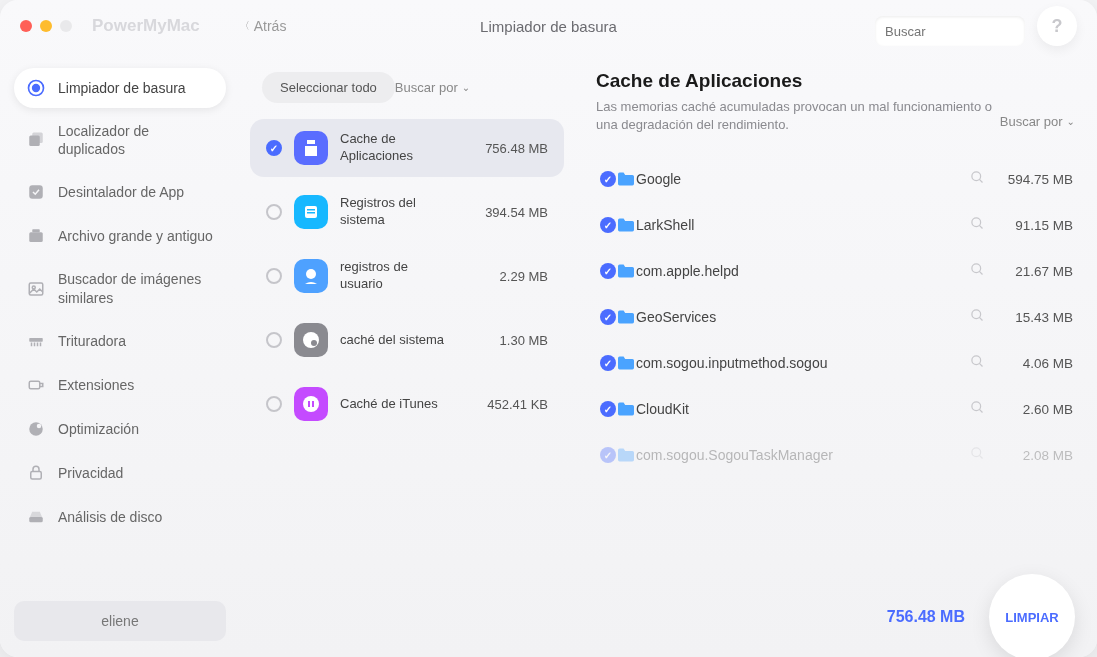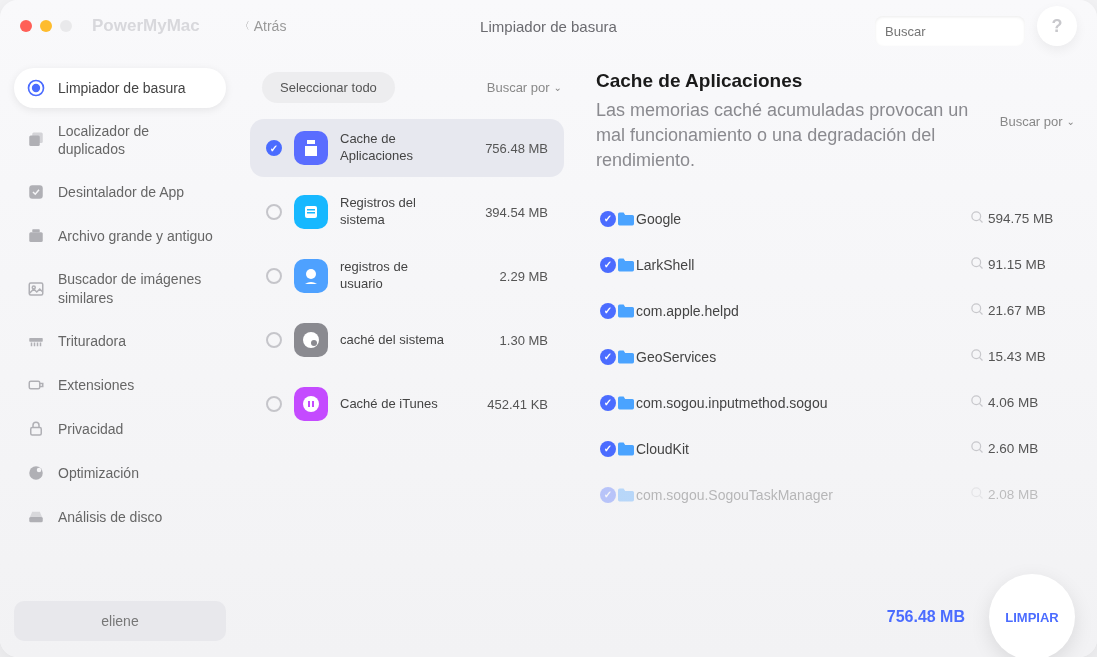--- a/index.html
+++ b/index.html
@@ -21,47 +21,47 @@
 .help-btn { width: 40px; height: 40px; border-radius: 50%; background: #fff; box-shadow: 0 4px 12px rgba(0,0,0,0.06); display: flex; align-items: center; justify-content: center; color: #c8c8cc; font-size: 18px; font-weight: 600; }
 .content { flex: 1; display: flex; overflow: hidden; }
 .sidebar { width: 240px; padding: 16px 14px; display: flex; flex-direction: column; }
 .side-item { display: flex; align-items: center; gap: 12px; padding: 10px 12px; border-radius: 24px; font-size: 14px; color: #666; cursor: pointer; margin-bottom: 4px; }
 .side-item.active { background: #fff; box-shadow: 0 2px 8px rgba(0,0,0,0.08); }
 .side-item.active .side-label { color: #444; font-weight: 500; }
 .side-icon { width: 20px; height: 20px; display: flex; align-items: center; justify-content: center; color: #b0b0b5; flex-shrink: 0; }
 .side-item.active .side-icon svg { color: #4b6cff; }
 .user-bar { margin-top: auto; background: #e8e8ec; border-radius: 10px; padding: 12px; text-align: center; font-size: 14px; color: #777; }
 .middle { width: 340px; padding: 14px 6px 14px 10px; display: flex; flex-direction: column; }
-.middle-header { display: flex; align-items: center; justify-content: space-between; padding: 6px 12px 16px 12px; gap: 32px; }
+.middle-header { display: flex; align-items: center; padding: 6px 12px 16px 12px; }
 .select-all { background: #ededef; border-radius: 18px; padding: 8px 18px; font-size: 13px; color: #555; border: none; cursor: pointer; }
 .sort-by { font-size: 13px; color: #888; display: flex; align-items: center; gap: 4px; cursor: pointer; }
 .cat-list { flex: 1; overflow-y: auto; padding-right: 10px; }
 .cat-list::-webkit-scrollbar { width: 5px; }
 .cat-list::-webkit-scrollbar-thumb { background: #d0d0d4; border-radius: 3px; }
 .cat-row { display: flex; align-items: center; gap: 12px; padding: 12px 16px; border-radius: 14px; cursor: pointer; margin-bottom: 6px; }
 .cat-row.selected { background: #e7e8ef; }
 .radio { width: 16px; height: 16px; border-radius: 50%; border: 2px solid #c5c5ca; flex-shrink: 0; display: flex; align-items: center; justify-content: center; }
 .radio.checked { border-color: #4b6cff; background: #4b6cff; }
 .radio.checked::after { content: "✓"; color: #fff; font-size: 10px; font-weight: 700; }
 .cat-icon { width: 34px; height: 34px; border-radius: 10px; display: flex; align-items: center; justify-content: center; flex-shrink: 0; }
 .cat-text { flex: 1; }
 .cat-name { font-size: 13px; color: #444; line-height: 1.3; }
 .cat-size { font-size: 13px; color: #555; width: 82px; text-align: right; }
 .rightpane { flex: 1; padding: 18px 20px 14px 16px; display: flex; flex-direction: column; position: relative; }
 .rp-title { font-size: 19px; font-weight: 700; color: #1a1a1a; margin-bottom: 6px; }
-.rp-desc { font-size: 18px; color: #8a8a8f; line-height: 1.4; padding-right: 80px; }
+.rp-desc { font-size: 13px; color: #8a8a8f; line-height: 1.4; padding-right: 80px; }
 .rp-sort { position: absolute; right: 22px; top: 62px; font-size: 13px; color: #888; display: flex; align-items: center; gap: 4px; cursor: pointer; }
 .item-list { margin-top: 22px; flex: 1; overflow-y: auto; }
 .item-row { display: flex; align-items: center; padding: 14px 4px; }
 .check { width: 16px; height: 16px; border-radius: 50%; background: #4b6cff; display: flex; align-items: center; justify-content: center; flex-shrink: 0; }
 .check::after { content: "✓"; color: #fff; font-size: 10px; font-weight: 700; }
 .folder-icon { width: 20px; height: 16px; color: #4aa3ff; flex-shrink: 0; }
 .item-name { flex: 1; font-size: 14px; color: #444; }
 .look { color: #c8c8cc; font-size: 14px; width: 22px; text-align: center; }
-.item-size { width: 85px; font-size: 13.5px; color: #555; }
+.item-size { width: 85px; text-align: right; font-size: 13.5px; color: #555; }
 .footer { position: absolute; bottom: 0; right: 0; width: 500px; height: 80px; display: flex; align-items: center; justify-content: flex-end; gap: 24px; padding-right: 22px; }
 .total { font-size: 16px; font-weight: 700; color: #4b6cff; }
 .clean-btn { width: 86px; height: 86px; border-radius: 50%; background: #fff; box-shadow: 0 6px 20px rgba(0,0,0,0.1); display: flex; align-items: center; justify-content: center; font-size: 13px; font-weight: 700; color: #4b6cff; border: none; cursor: pointer; }
 .chev { font-size: 10px; }
 .side-label { white-space: normal; line-height: 1.3; }
 </style>
 </head>
 <body>
 
 <div class="window">
@@ -153,35 +153,35 @@
             <span class="side-icon">
               <svg width="18" height="18" viewBox="0 0 24 24" fill="none" stroke="currentColor" stroke-width="2">
                 <rect x="3" y="7" width="14" height="10" rx="2"></rect>
                 <path d="M17 10 h4 v4 h-4"></path>
               </svg>
             </span>
             <span class="side-label">Extensiones</span>
           </div>
           <div class="side-item">
             <span class="side-icon">
+              <svg width="18" height="18" viewBox="0 0 24 24" fill="currentColor">
+                <circle cx="12" cy="12" r="9"></circle>
+                <circle cx="16" cy="8" r="3" fill="#f5f5f7"></circle>
+              </svg>
+            </span>
+            <span class="side-label">Optimización</span>
+          </div>
+          <div class="side-item">
+            <span class="side-icon">
               <svg width="18" height="18" viewBox="0 0 24 24" fill="none" stroke="currentColor" stroke-width="2">
                 <rect x="5" y="10" width="14" height="10" rx="2"></rect>
                 <path d="M8 10 V7 a4 4 0 0 1 8 0 v3"></path>
               </svg>
             </span>
             <span class="side-label">Privacidad</span>
-          </div>
-          <div class="side-item">
-            <span class="side-icon">
-              <svg width="18" height="18" viewBox="0 0 24 24" fill="currentColor">
-                <circle cx="12" cy="12" r="9"></circle>
-                <circle cx="16" cy="8" r="3" fill="#f5f5f7"></circle>
-              </svg>
-            </span>
-            <span class="side-label">Optimización</span>
           </div>
           <div class="side-item">
             <span class="side-icon">
               <svg width="18" height="18" viewBox="0 0 24 24" fill="currentColor">
                 <rect x="3" y="12" width="18" height="7" rx="2"></rect>
                 <path d="M3 14 L7 5 h10 l4 9" opacity="0.4"></path>
               </svg>
             </span>
             <span class="side-label">Análisis de disco</span>
           </div>

